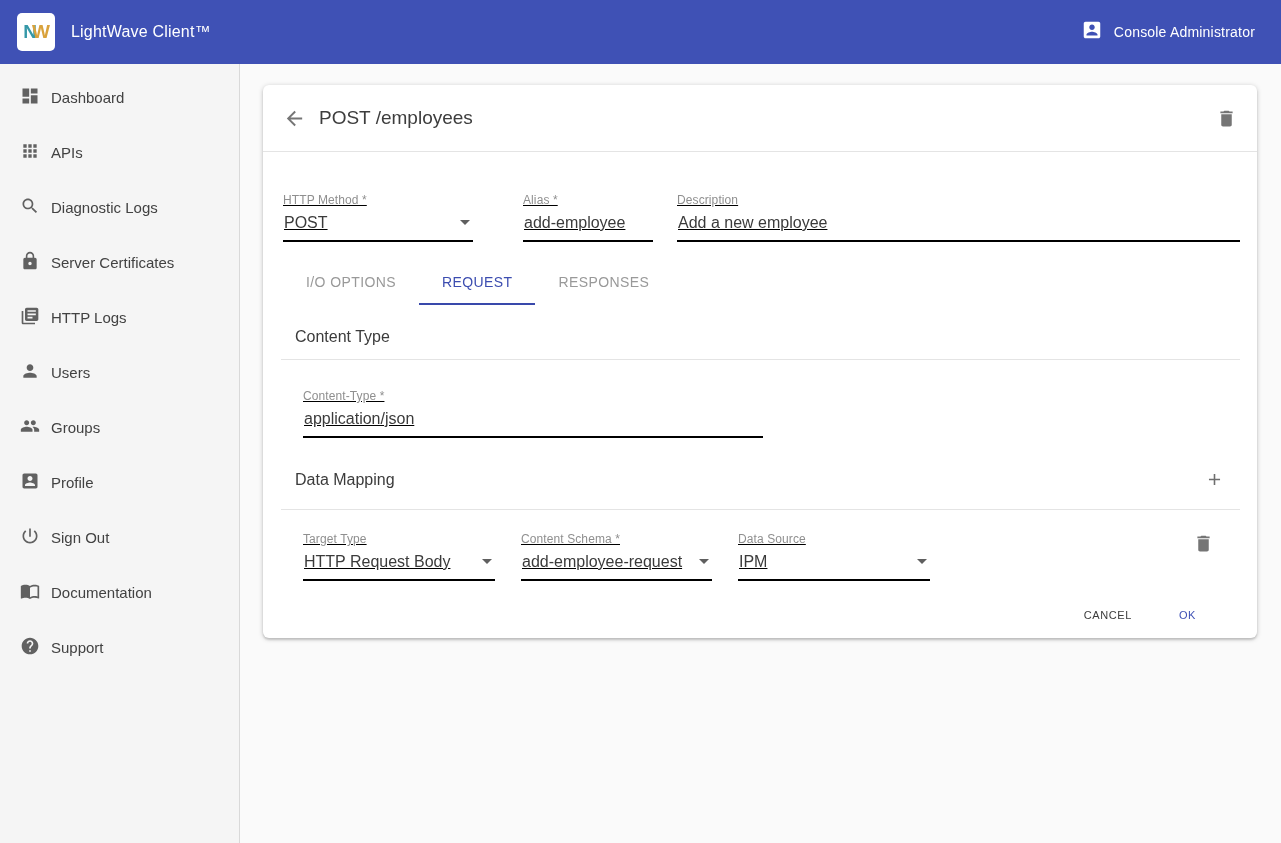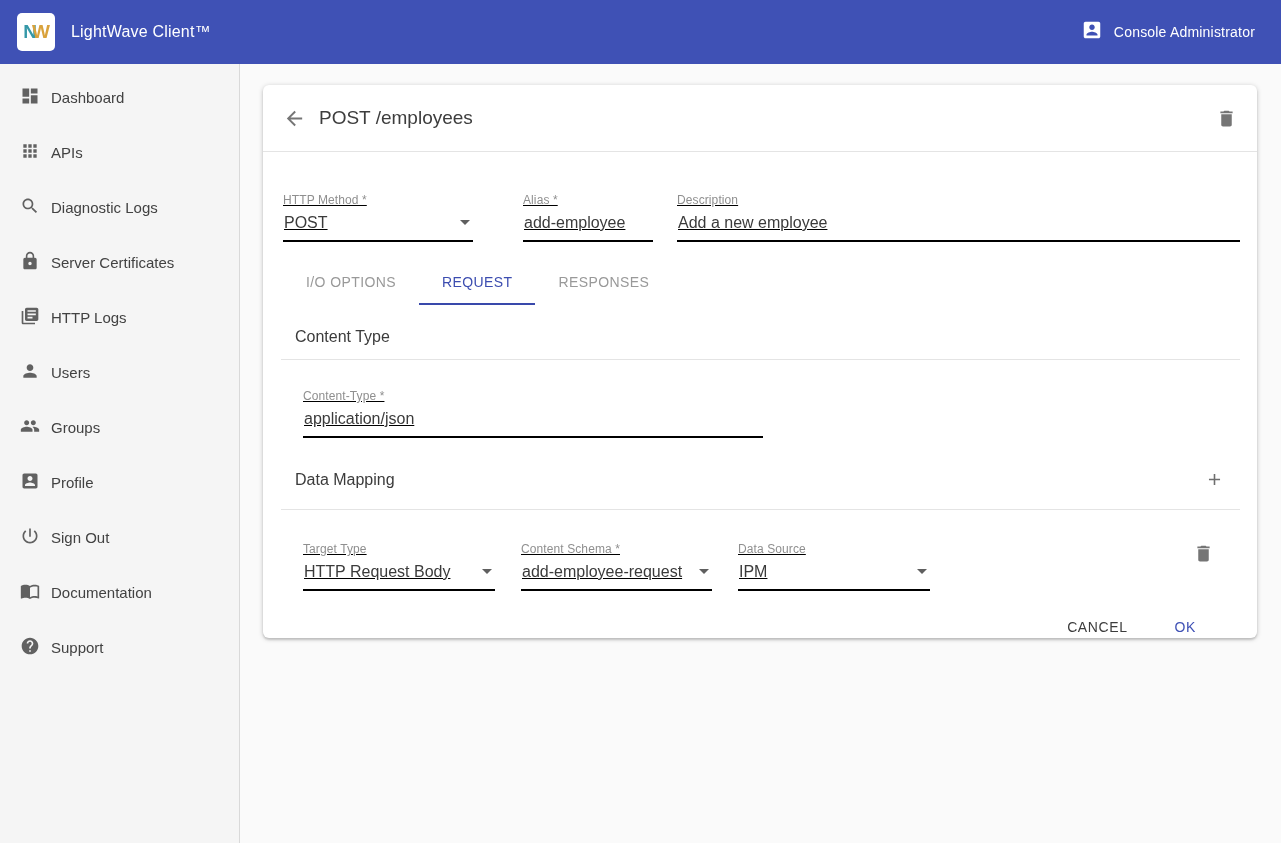--- a/index.html
+++ b/index.html
@@ -83,31 +83,31 @@
   
   .section-title { font-size:16px; color:#3b3b3b; font-weight:400; }
   .sec-head-ct { margin:23px 36px 0 32px; }
   .sec-head-dm { display:flex; align-items:center; justify-content:space-between; margin:48px 33px 0 32px; }
   .plus-btn svg { width:19px; height:19px; fill:#6e6e6e; }
   hr.divider { border:none; border-top:1px solid #e4e4e4; margin:13px 17px 0 18px; }
   hr.divider-dm { margin-top:20px; }
 
   .ct-field { position:relative; margin:13px 0 0 40px; width:460px; }
 
-  .dm-row { position:relative; height:62px; margin-top:16px;padding-left:28px; }
+  .dm-row { position:relative; height:62px; margin-top:6px;padding-left:28px; }
   #f-target { left:40px;  width:192px; }
   #f-schema { left:258px; width:191px; }
   #f-source { left:475px; width:192px; }
   .dm-trash { position:absolute; right:43px; top:17px; }
 
   
   .actions { display:flex; justify-content:flex-end; align-items:center; margin-top:21px; padding-right:45px; }
   .btn {
     font-family:"Liberation Sans", sans-serif;
-    font-size:14px; font-weight:500; letter-spacing:.6px;
+    font-size:11px; font-weight:500; letter-spacing:.6px;
     padding:10px 16px; border:none; background:transparent; border-radius:2px; cursor:pointer;
   }
   .btn-cancel { color:#3c3c3c; margin-right:15px; }
   .btn-ok { color:#3f51b5; }
 </style>
 </head>
 <body>
 
 <div class="app-header">
   <div class="logo-box">

